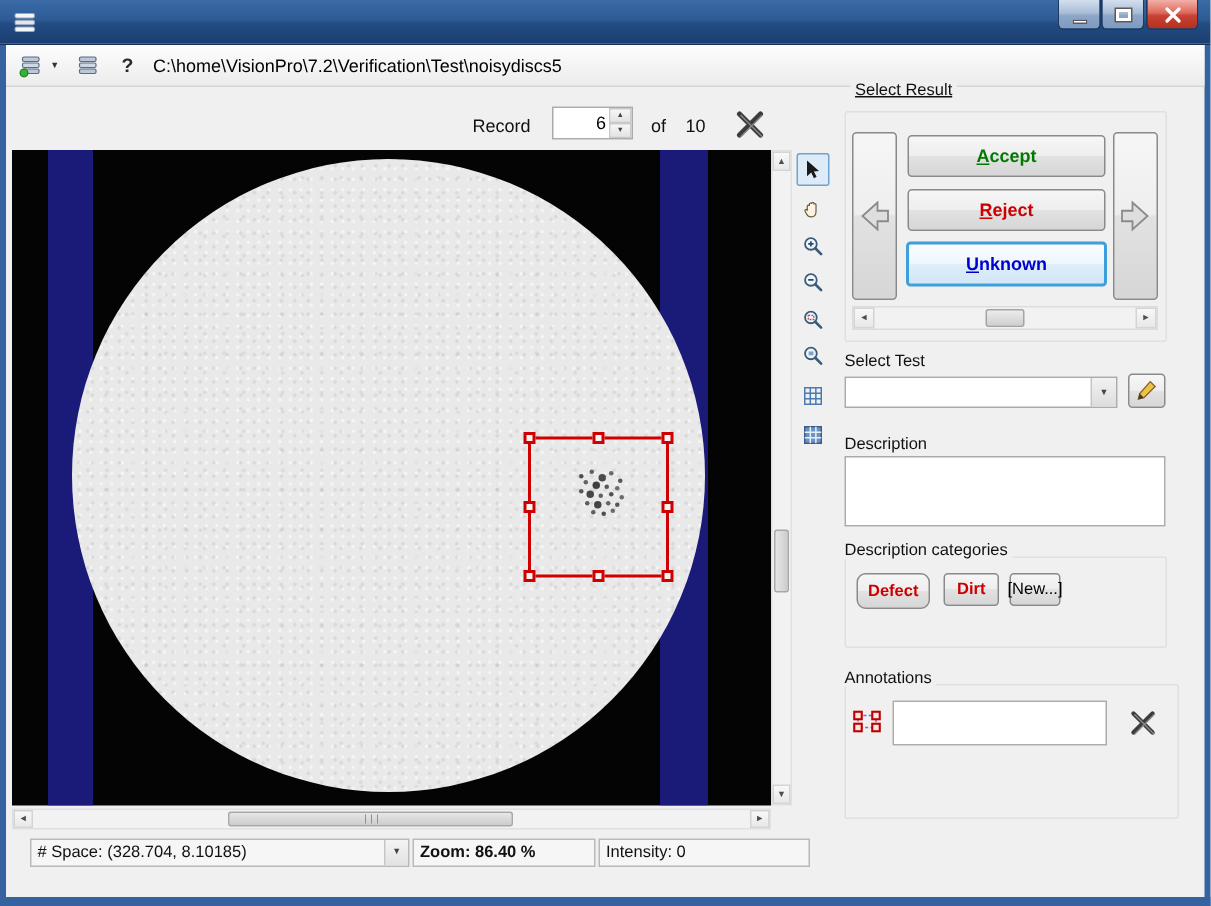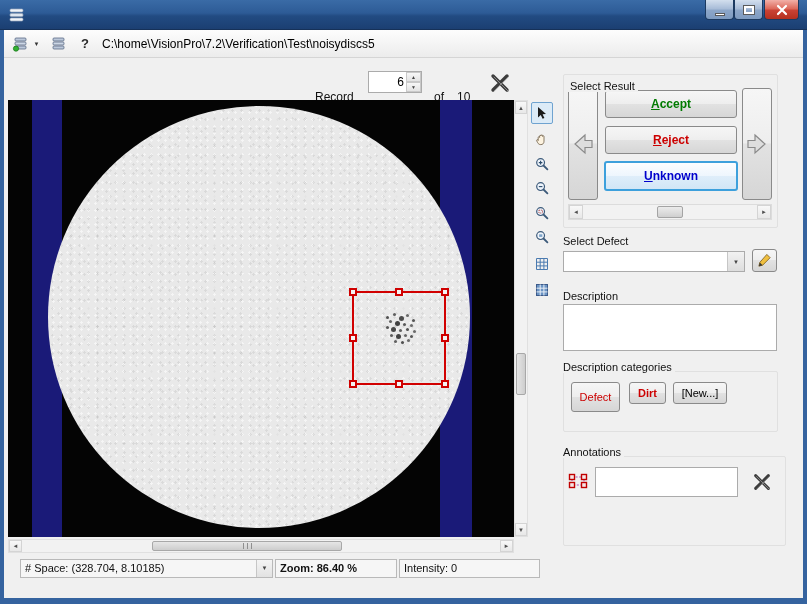--- a/index.html
+++ b/index.html
@@ -34,21 +34,21 @@
   .tb-btn { width:22px; height:22px; margin-left:5px; border:1px solid transparent; border-radius:2px;
     display:flex; align-items:center; justify-content:center; background:transparent; cursor:default; }
   .tb-dd { width:11px; height:22px; font-size:6px; color:#333; display:flex; align-items:center;
     justify-content:center; }
   .tb-help { font-size:13px; font-weight:bold; color:#2a2a2a; width:20px; text-align:center; }
   .tb-path { margin-left:6px; font-size:12px; color:#000; white-space:nowrap; }
 
   
   .banner { position:absolute; left:8px; top:70px; width:290px; height:26px; background:#0707dd;
     color:#00001a; font-size:17px; line-height:26px; padding-left:6px; }
-  .lbl { font-size:11px; color:#111; position:absolute; white-space:nowrap;margin-top:13px; }
+  .lbl { font-size:11px; color:#111; position:absolute; white-space:nowrap; }
   .lbl-record { left:315px; top:77px; font-size:12px; }
   .lbl-of { left:434px; top:77px; font-size:12px; }
   .lbl-total { left:457px; top:77px; font-size:12px; }
   .spin { position:absolute; left:368px; top:71px; width:54px; height:22px; background:#fff;
     border:1px solid #ababab; }
   .spin input { position:absolute; left:1px; top:1px; width:36px; height:18px; border:none;
     outline:none; font-size:12px; font-family:inherit; text-align:right; padding-right:2px; }
   .spin-btns { position:absolute; right:0; top:0; width:15px; height:20px; }
   .spin-btn { width:15px; height:10px; font-size:5px; color:#444; border:1px solid #c9c9c9;
     background:linear-gradient(#f7f7f7,#e3e3e3); display:flex; align-items:center; justify-content:center; }
@@ -121,21 +121,21 @@
     background:linear-gradient(#f4f4f4,#e2e2e2); font-size:6px; color:#444; display:flex;
     align-items:center; justify-content:center; }
 
   
   .groupbox { position:absolute; border:1px solid #e0e0e0; border-radius:2px; }
   .gb-result { left:563px; top:74px; width:215px; height:154px; }
   .gb-categories { left:563px; top:371px; width:215px; height:61px; }
   .gb-annotations { left:563px; top:456px; width:223px; height:90px; }
   .panel-lbl { position:absolute; font-size:11px; color:#111; background:#f0f0f0; padding:0 3px;
     white-space:nowrap; z-index:2; }
-  .lbl-result { left:567px; top:80px; }
+  .lbl-result { left:567px; top:54px;text-decoration:underline; }
   .lbl-grade { left:560px; top:235px; }
   .lbl-desc { left:560px; top:290px; }
   .lbl-cats { left:560px; top:361px; }
   .lbl-annos { left:560px; top:446px; }
 
   .btn { position:absolute; border:1px solid #8a8a8a; border-radius:3px;
     background:linear-gradient(180deg,#f6f6f6 0%,#eeeeee 49%,#e2e2e2 50%,#d6d6d6 100%);
     font-family:inherit; font-size:12px; display:flex; align-items:center; justify-content:center;
     cursor:default; }
   .nav-btn-left { left:568px; top:88px; width:30px; height:112px; }
@@ -156,23 +156,23 @@
   .combo { position:absolute; left:563px; top:251px; width:182px; height:21px; background:#fff;
     border:1px solid #ababab; }
   .combo-dd { position:absolute; right:0; top:0; width:17px; height:19px;
     border-left:1px solid #c6c6c6; background:linear-gradient(#f2f2f2,#dddddd); font-size:6px;
     color:#444; display:flex; align-items:center; justify-content:center; }
   .btn-pencil { left:752px; top:249px; width:25px; height:23px; }
 
   .desc-area { position:absolute; left:563px; top:304px; width:214px; height:47px; background:#fff;
     border:1px solid #ababab; resize:none; font-family:inherit; font-size:12px; outline:none; }
 
-  .btn-defect { left:571px; top:382px; width:49px; height:30px; font-size:11px; font-weight:normal; color:#cc0000; }
+  .btn-defect { left:571px; top:382px; width:49px; height:24px; font-size:11px; font-weight:bold; color:#cc0000;border-radius:6px; }
   .btn-dirt { left:629px; top:382px; width:37px; height:22px; font-size:11px; font-weight:bold; color:#cc0000; }
-  .btn-new { left:673px; top:382px; width:54px; height:22px; font-size:11px; color:#000; }
+  .btn-new { left:673px; top:382px; width:34px; height:22px; font-size:11px; color:#000; }
 
   .anno-icon { position:absolute; left:568px; top:471px; width:20px; height:20px; }
   .anno-input { position:absolute; left:595px; top:467px; width:143px; height:30px; background:#fff;
     border:1px solid #ababab; font-family:inherit; font-size:12px; padding:0 3px; outline:none; }
 </style>
 </head>
 <body>
 
 <div class="window">
 
@@ -359,21 +359,21 @@
     <svg width="24" height="28" viewBox="0 0 24 28">
       <path d="M10 5 L20 14 L10 23 V17.5 H3 V10.5 H10 Z" fill="#dedede" stroke="#8a8a8a" stroke-width="1.2"></path>
     </svg>
   </div>
   <div class="slider">
     <div class="sc-btn sl-left">◄</div>
     <div class="sl-thumb"></div>
     <div class="sc-btn sl-right">►</div>
   </div>
 
-  <span class="panel-lbl lbl-grade">Select Defect</span>
+  <span class="panel-lbl lbl-grade">Select Test</span>
   <div class="combo">
     <span></span>
     <div class="combo-dd">▼</div>
   </div>
   <div class="btn btn-pencil">
     <svg width="15" height="15" viewBox="0 0 16 16">
       <path d="M10.5 1.5 L14 5 L6 13 L2 14 L3 10 Z" fill="#f0c040" stroke="#806020" stroke-width="0.9"></path>
       <path d="M3 10 L6 13 L2 14 Z" fill="#3a3a3a"></path>
     </svg>
   </div>

